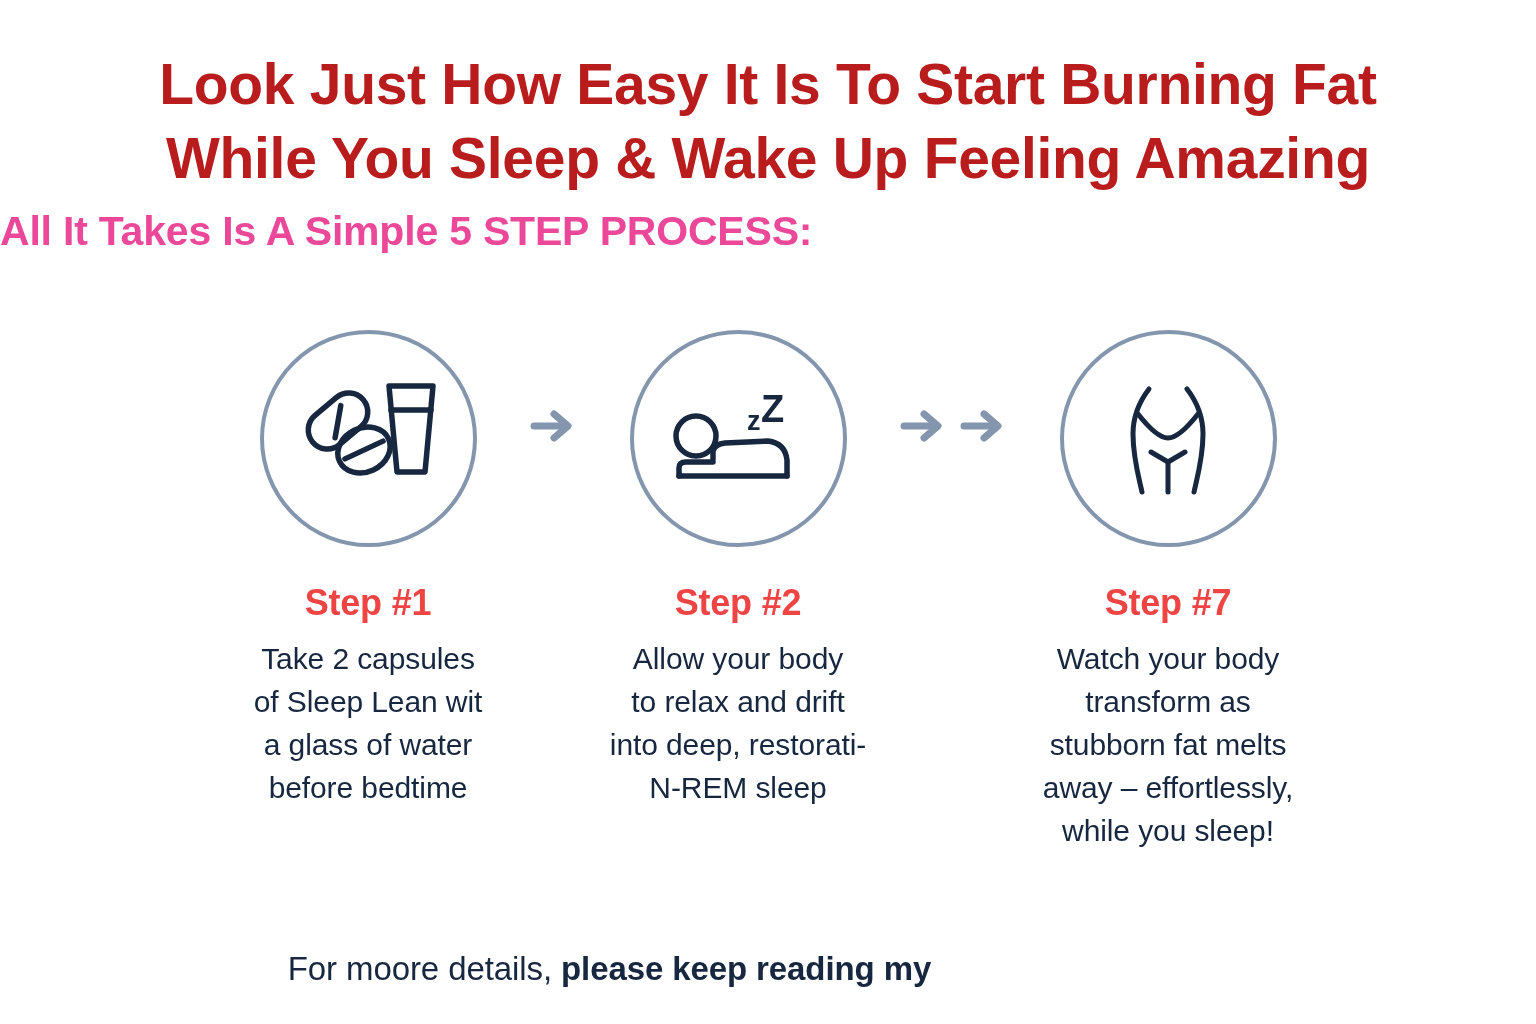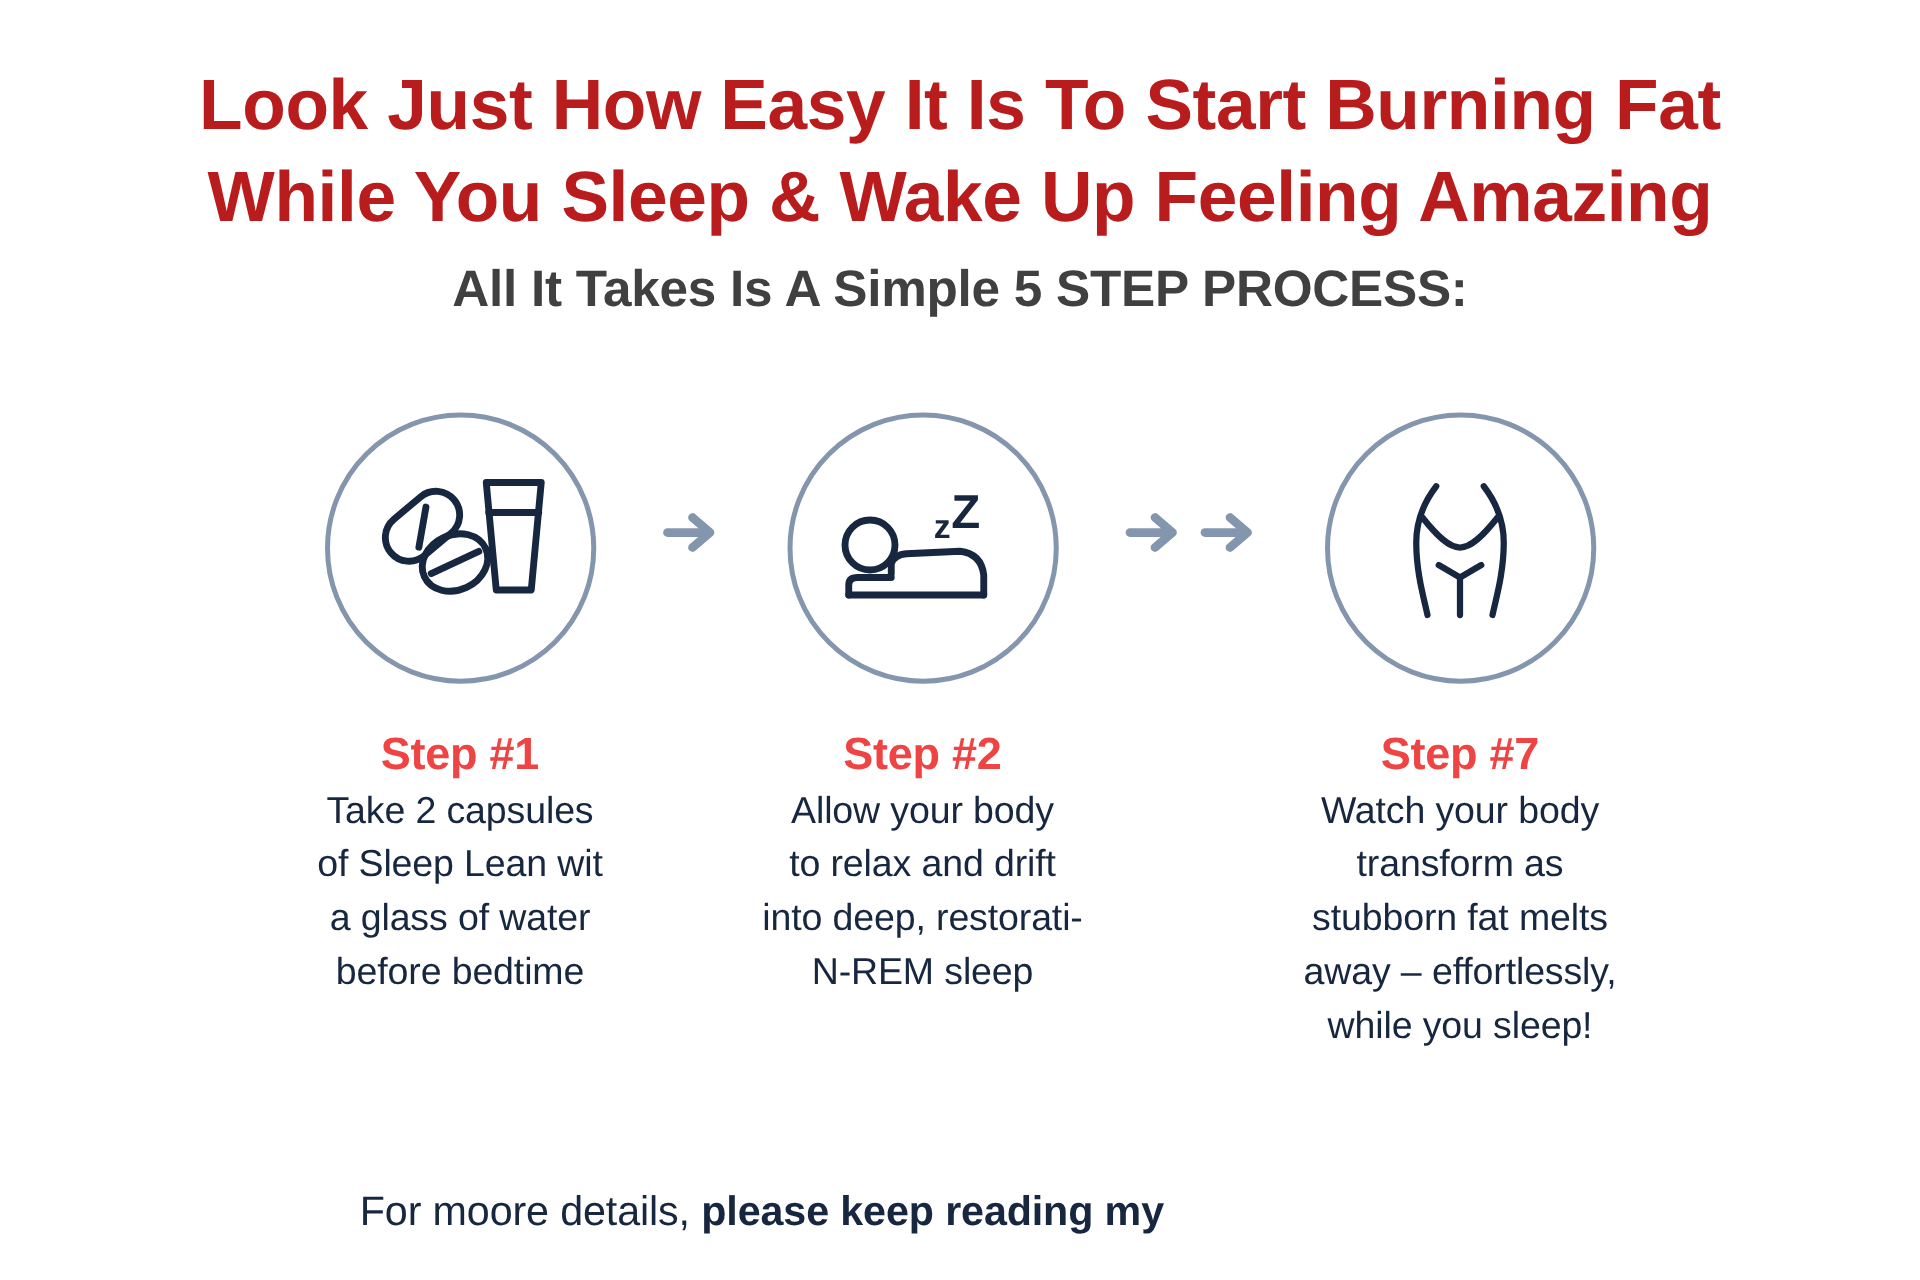--- a/index.html
+++ b/index.html
@@ -36,25 +36,24 @@
     margin-top: 33px;
   }
   .headline .line { display: block; }
 
   
   .subheadline {
     position: absolute;
     top: 208px;
     left: 0;
     width: 1536px;
-    text-align: center;
     font-size: 41px;
     font-weight: bold;
     letter-spacing: -0.2px;
-    color: #404040;
+    color: #ec4899;
   }
 
   
   .steps {
     position: absolute;
     top: 330px;
     left: 60px;
     width: 1416px;
     display: flex;
     flex-direction: row;
@@ -82,21 +81,21 @@
 
   .step-label {
     margin-top: 36px;
     font-size: 36px;
     font-weight: bold;
     color: #ef4444;
     letter-spacing: -0.2px;
     line-height: 1.1;
   }
   .step-desc {
-    margin-top: 4px;
+    margin-top: 14px;
     font-size: 30px;
     line-height: 1.44;
     text-align: center;
     color: #16273f;
     letter-spacing: -0.1px;
     white-space: pre-line;
   }
 
   
   .arrow {

